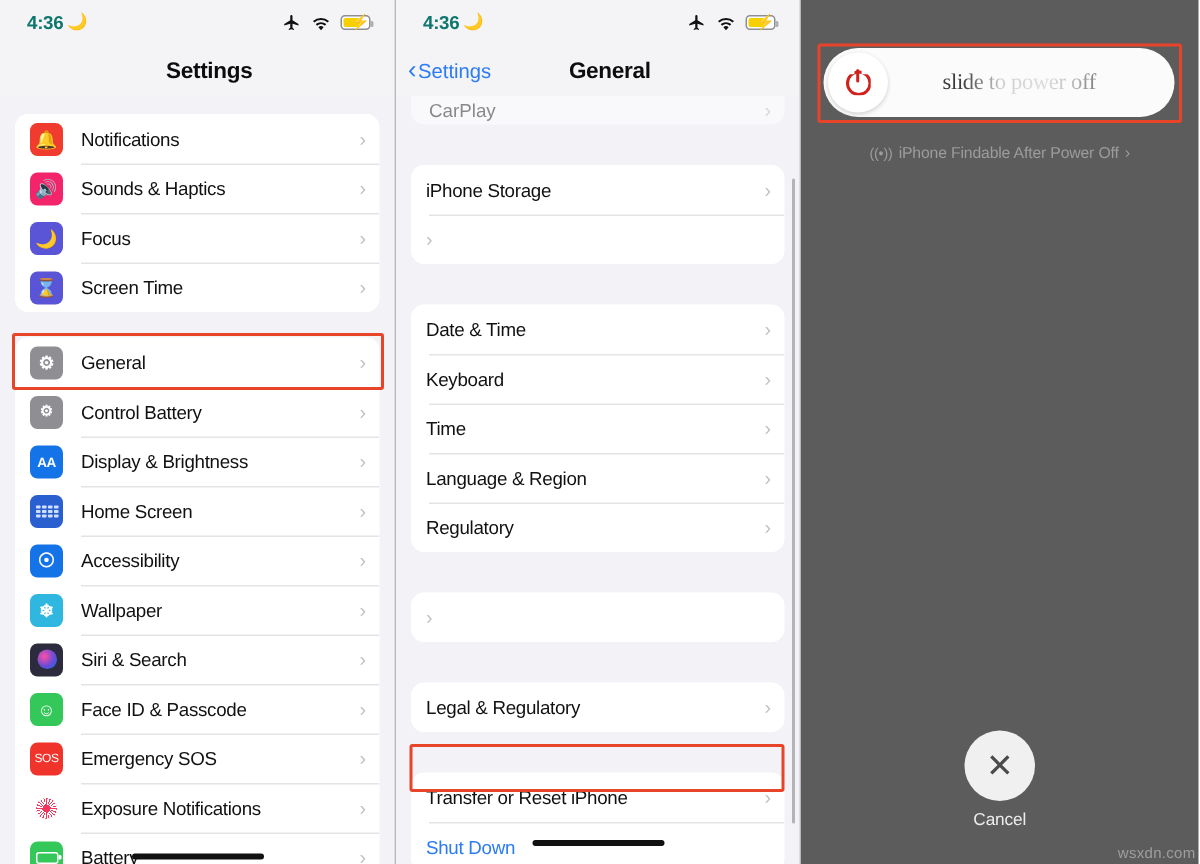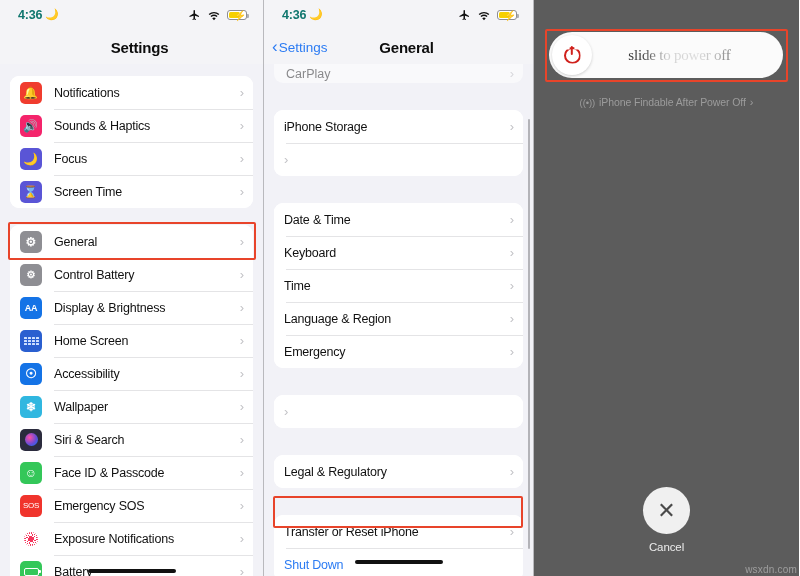--- a/index.html
+++ b/index.html
@@ -558,21 +558,21 @@
         </div>
         <div class="row plain">
           <div class="label">Time</div>
           <div class="chevron">›</div>
         </div>
         <div class="row plain">
           <div class="label">Language &amp; Region</div>
           <div class="chevron">›</div>
         </div>
         <div class="row plain">
-          <div class="label">Emergency</div>
+          <div class="label">Regulatory</div>
           <div class="chevron">›</div>
         </div>
       </div>
 
       <div class="group" style="margin-top:27px">
         <div class="row plain">
           <div class="chevron">›</div>
         </div>
       </div>
 

